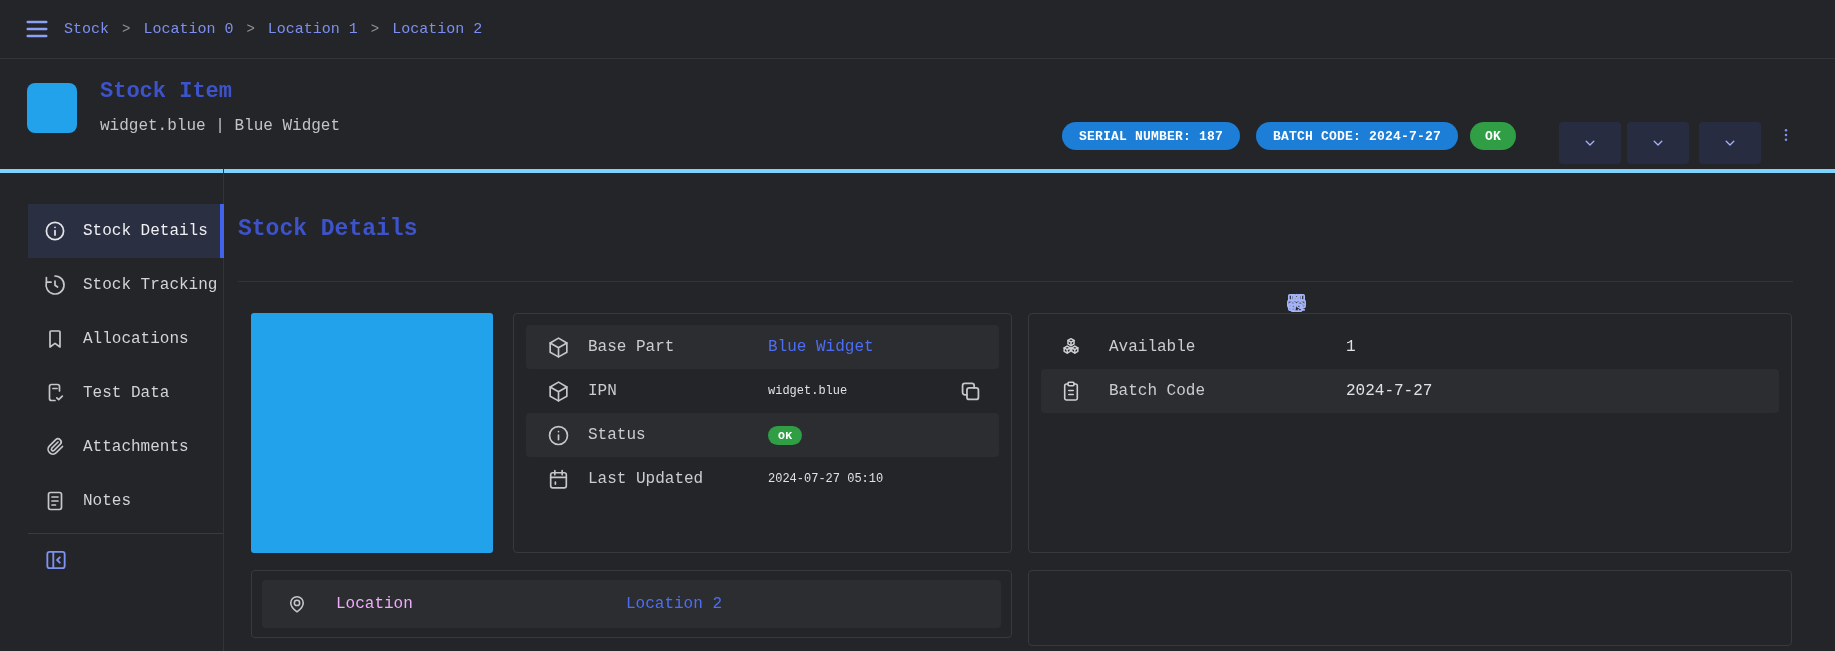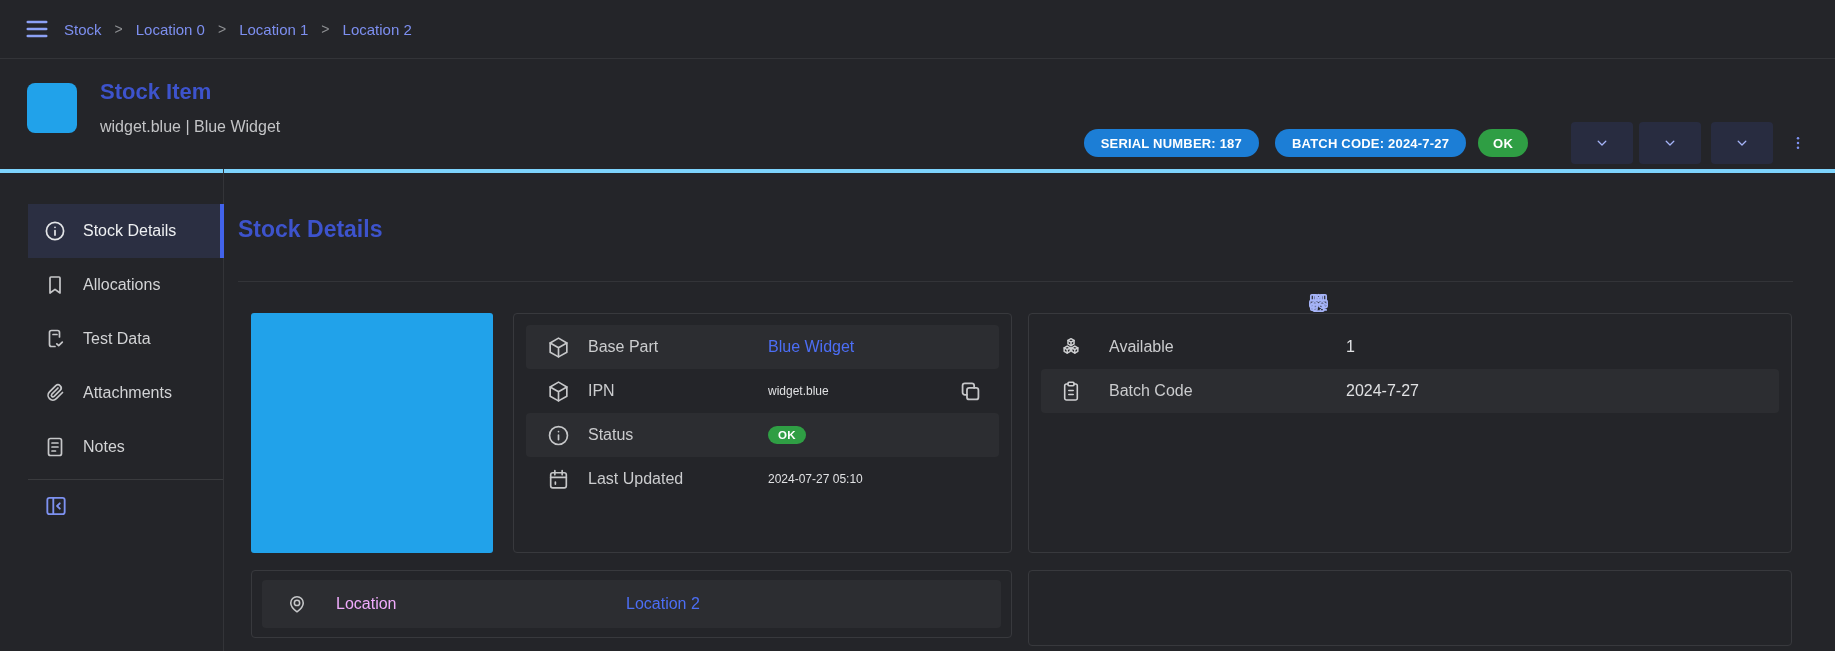--- a/index.html
+++ b/index.html
@@ -1,34 +1,34 @@
 <!DOCTYPE html>
 <html><head>
 <meta charset="utf-8">
 <style>
   html,body{margin:0;padding:0;background:#242529;}
   .screen{position:relative;width:1835px;height:651px;background:#242529;overflow:hidden;
-          font-family:Liberation Sans, sans-serif;color:#d4d5d6;-webkit-font-smoothing:antialiased;}
+          font-family:Liberation Mono, monospace;color:#d4d5d6;-webkit-font-smoothing:antialiased;}
   svg{display:block;}
 
   
   .nav{position:absolute;left:0;top:0;width:100%;height:58px;border-bottom:1px solid #333438;
        display:flex;align-items:center;}
   .burger{margin-left:24px;width:26px;height:26px;color:#8ca1f5;cursor:pointer;}
   .crumbs{margin-left:14px;display:flex;align-items:center;gap:13px;font-size:15px;}
   .crumb{color:#7d8ff0;cursor:pointer;}
   .crumb-sep{color:#8e9093;font-size:14px;}
 
   
   .header{position:absolute;left:0;top:58px;width:100%;height:111px;border-bottom:4px solid #7dd3fc;}
   .thumb{position:absolute;left:27px;top:25px;width:50px;height:50px;border-radius:8px;background:#21a2ea;cursor:pointer;}
   .titleblock{position:absolute;left:100px;top:21px;}
   .pagetitle{font-size:22px;font-weight:bold;color:#3d53cc;}
   .pagesub{margin-top:13px;font-size:16px;color:#c3c4c6;}
-  .headright{position:absolute;right:29px;top:64px;height:42px;display:flex;align-items:center;}
+  .headright{position:absolute;right:41px;top:64px;height:42px;display:flex;align-items:flex-start;}
   .pill{height:28px;display:flex;align-items:center;border-radius:14px;padding:0 17px;
         font-size:13px;font-weight:bold;letter-spacing:.2px;color:#fff;white-space:nowrap;}
   .pill.blue{background:#1c7ed6;}
   .pill.green{background:#2f9e44;padding:0 15px;}
   .abtn{height:42px;width:62px;border-radius:4px;background:#282c40;color:#a6b4f8;
         display:flex;align-items:center;justify-content:center;gap:5px;cursor:pointer;}
   .abtn svg.main{width:23px;height:23px;}
   .abtn svg.chev{width:14px;height:14px;}
   .kebab{width:16px;height:26px;color:#7e92f1;cursor:pointer;display:flex;align-items:center;}
   .gap16{width:16px}.gap12{width:12px}.gap43{width:43px}.gap6{width:6px}.gap10{width:10px}.gap17{width:17px}
@@ -167,20 +167,28 @@
     <div class="tabs">
       <div class="tab active">
         <svg viewBox="0 0 24 24" fill="none" stroke="currentColor" stroke-width="1.7" stroke-linecap="round">
             <circle cx="12" cy="12" r="8.6"></circle>
             <path d="M12 8.3h.01M12 11.5v4.6"></path>
           </svg>
         <span class="tlabel">Stock Details</span>
       </div>
       <div class="tab">
         <svg viewBox="0 0 24 24" fill="none" stroke="currentColor" stroke-width="1.7" stroke-linecap="round" stroke-linejoin="round">
+            <path d="M12 3a9 9 0 1 1-8.6 6.4"></path>
+            <path d="M3.4 4.6v4.6H8"></path>
+            <path d="M12 8v4.2l2.6 1.8"></path>
+          </svg>
+        <span class="tlabel">Stock Tracking</span>
+      </div>
+      <div class="tab">
+        <svg viewBox="0 0 24 24" fill="none" stroke="currentColor" stroke-width="1.7" stroke-linecap="round" stroke-linejoin="round">
             <path d="M8 4h8a1 1 0 0 1 1 1v15l-5-3.6L7 20V5a1 1 0 0 1 1-1z"></path>
           </svg>
         <span class="tlabel">Allocations</span>
       </div>
       <div class="tab">
         <svg viewBox="0 0 24 24" fill="none" stroke="currentColor" stroke-width="1.7" stroke-linecap="round" stroke-linejoin="round">
             <path d="M16.5 10V5.5a2 2 0 0 0-2-2h-6a2 2 0 0 0-2 2v12a2 2 0 0 0 2 2H12"></path>
             <path d="M10 7.5h4"></path>
             <path d="M13.8 16.8l1.9 1.9 3.6-3.6"></path>
           </svg>

